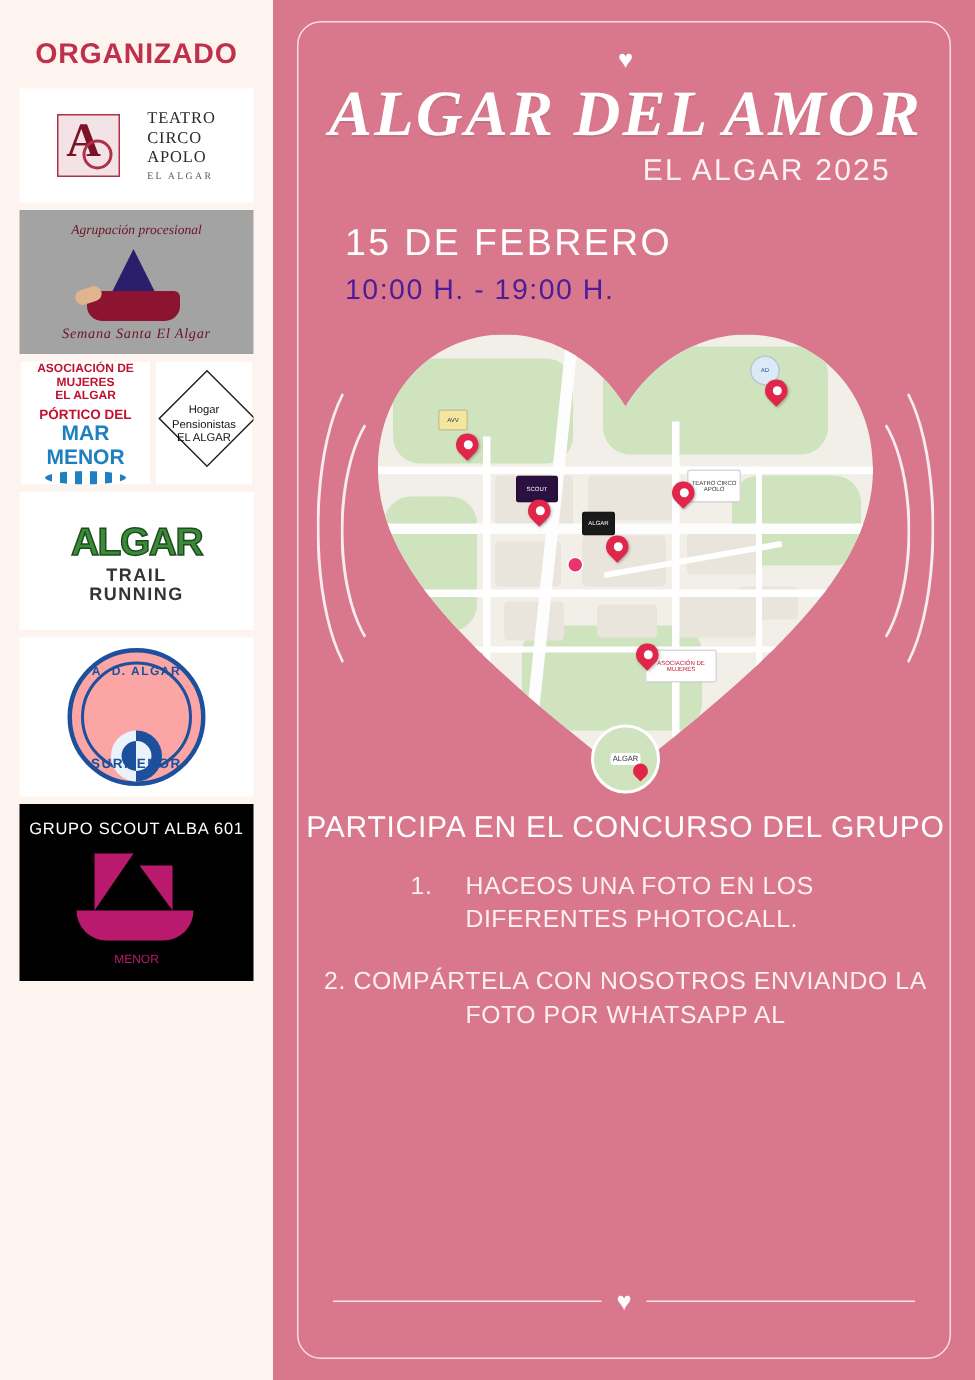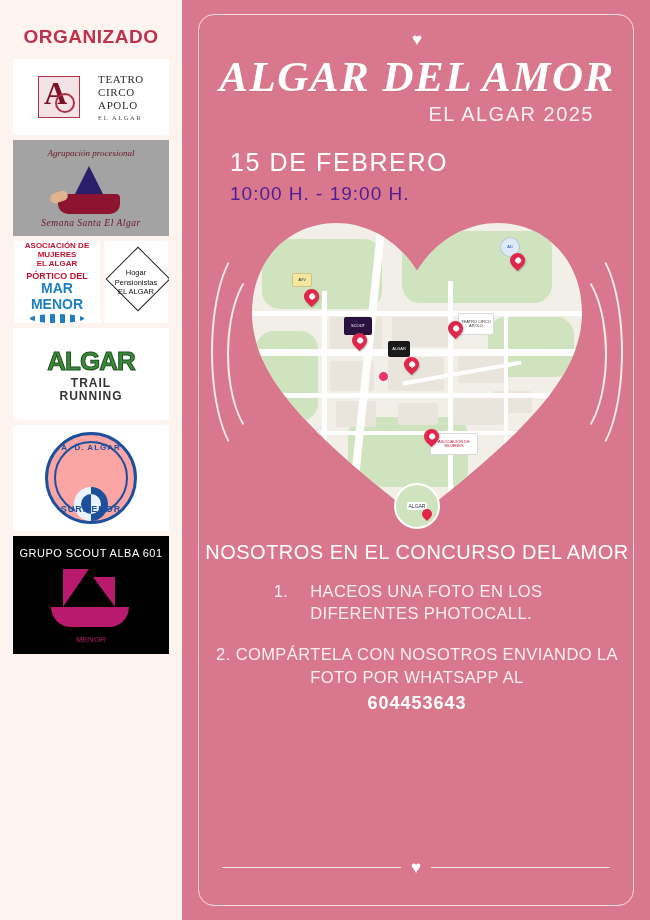--- a/index.html
+++ b/index.html
@@ -582,32 +582,31 @@
           <div class="dot-center" style="left:126px; top:150px;"></div>
         </div>
       </div>
 
       <div class="tail-badge">
         <div class="mini">ALGAR</div>
         <div class="tail-pin"></div>
       </div>
     </div>
 
-    <div class="contest-title">NOSOTROS EN EL CONCURSO DEL AMOR</div>
+    <div class="contest-title">PARTICIPA EN EL CONCURSO DEL GRUPO</div>
 
     <div class="steps">
       <div class="step1">
         <div class="num">1.</div>
         <div class="txt">HACEOS UNA FOTO EN LOS DIFERENTES PHOTOCALL.</div>
       </div>
       <div class="step2">
         <span>2.</span>
         <span>COMPÁRTELA CON NOSOTROS ENVIANDO LA FOTO POR WHATSAPP AL</span>
       </div>
-      <div class="phone">604453643</div>
     </div>
 
     <div class="bottom-deco">
       <div class="line"></div>
       <div class="heart-glyph">♥</div>
       <div class="line"></div>
     </div>
   </div>
 </div>
 

